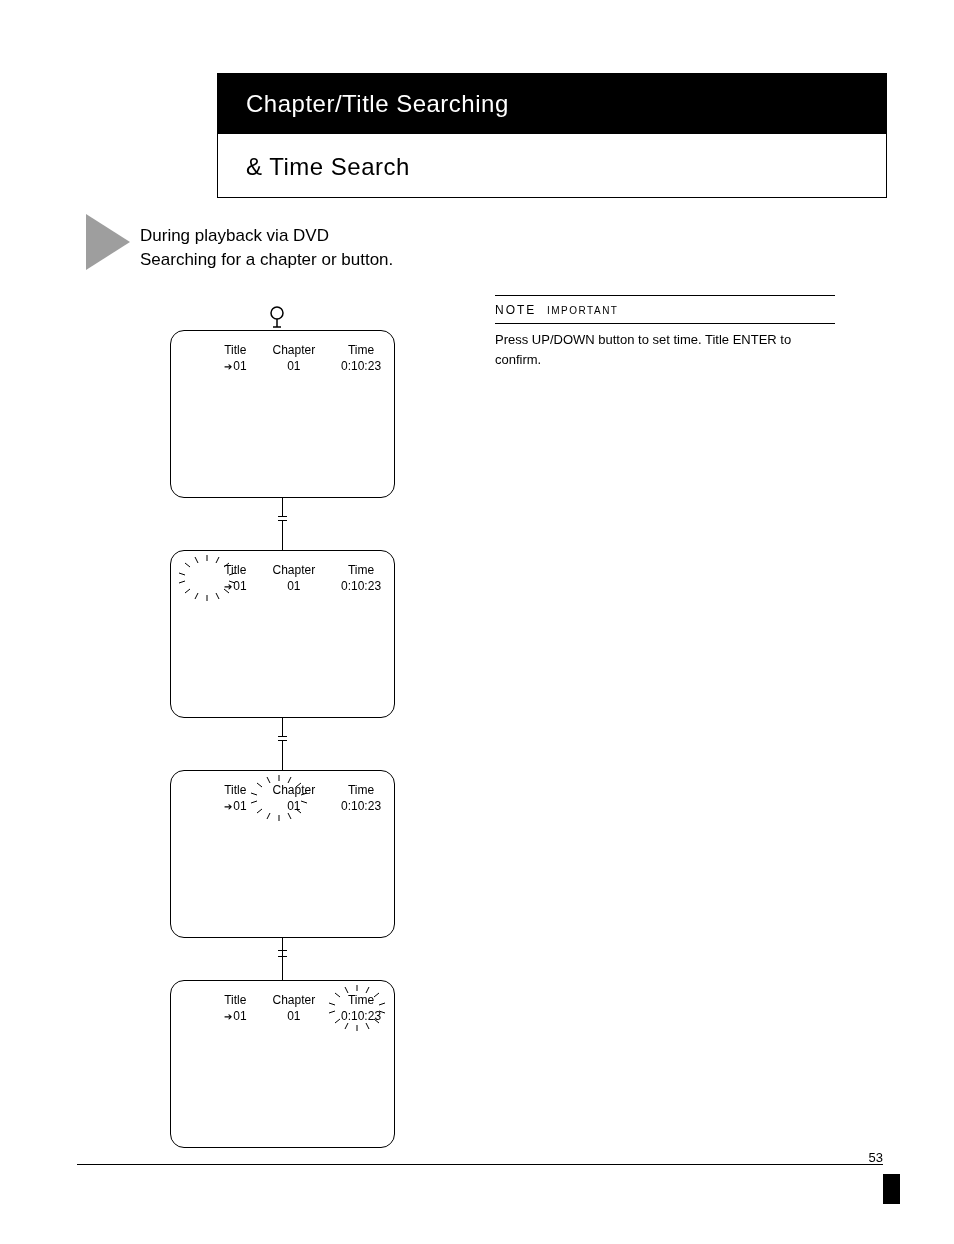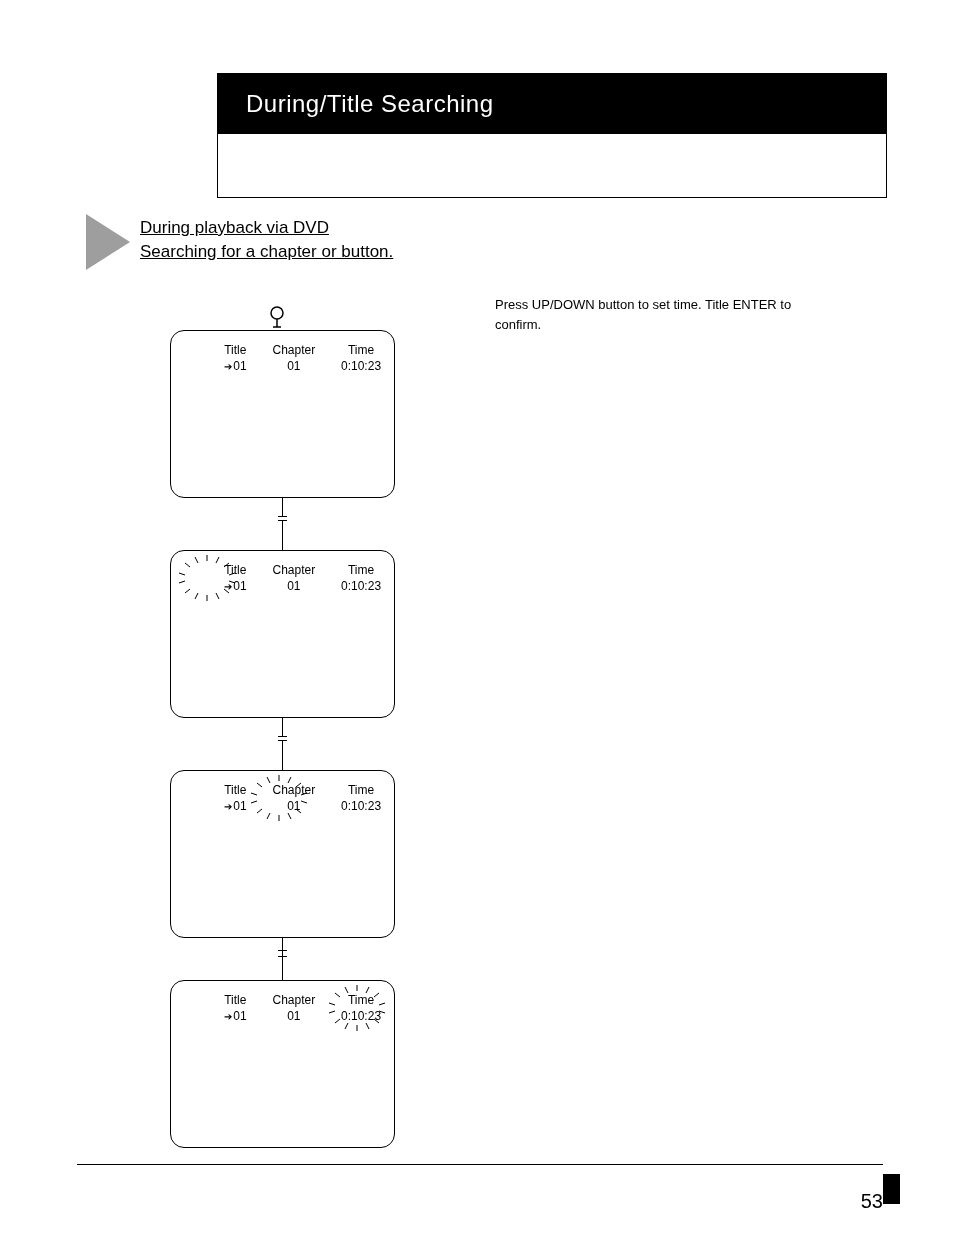--- a/index.html
+++ b/index.html
@@ -3,21 +3,21 @@
 <meta charset="utf-8">
 <style>
   * { box-sizing: border-box; margin: 0; padding: 0; }
   body { width: 954px; height: 1244px; background: #fff; font-family: "Helvetica Neue", Arial, sans-serif; color: #000; position: relative; }
 
   .page-title-band { position: absolute; left: 217px; top: 73px; width: 670px; height: 125px; border: 1px solid #000; }
   .band-black { background: #000; color: #fff; height: 60px; display: flex; align-items: center; padding-left: 28px; font-size: 24px; letter-spacing: 0.5px; }
   .band-white { height: 65px; display: flex; align-items: center; padding-left: 28px; font-size: 24px; letter-spacing: 0.5px; }
 
   .play-triangle { position: absolute; left: 86px; top: 214px; width: 0; height: 0; border-left: 44px solid #9e9e9e; border-top: 28px solid transparent; border-bottom: 28px solid transparent; }
-  .play-text { position: absolute; left: 140px; top: 216px; font-size: 17px; line-height: 1.4; text-decoration: underline; }
+  .play-text { position: absolute; left: 140px; top: 224px; font-size: 17px; line-height: 1.4; }
 
   .right-col { position: absolute; left: 495px; top: 295px; width: 340px; font-size: 15px; line-height: 1.45; }
   .note-head { font-size: 12px; letter-spacing: 2px; text-transform: uppercase; border-top: 1px solid #000; border-bottom: 1px solid #000; padding: 6px 0 4px 0; margin-bottom: 6px; font-weight: 500; }
   .note-head small { font-size: 10px; letter-spacing: 1.5px; font-weight: 400; }
   .note-body { font-size: 13px; line-height: 1.5; }
 
   .screen-figure { position: absolute; width: 225px; }
   .fig-1 { left: 170px; top: 330px; }
   .fig-2 { left: 170px; top: 550px; }
   .fig-3 { left: 170px; top: 770px; }
@@ -31,28 +31,29 @@
   .connector { position: absolute; left: 112px; width: 1px; background: #000; }
   .conn-top { top: -30px; height: 30px; }
   .conn-bot { top: 168px; height: 18px; }
   .tick-t { position: absolute; left: 108px; top: -30px; width: 9px; height: 1px; background:#000; }
   .tick-b { position: absolute; left: 108px; top: 186px; width: 9px; height: 1px; background:#000; }
 
   .starburst { position: absolute; width: 60px; height: 46px; }
   .starburst svg { width: 60px; height: 46px; }
 
   .footer-line { position: absolute; left: 77px; top: 1164px; width: 806px; border-top: 1px solid #000; }
-  .page-num { position: absolute; right: 71px; top: 1190px; font-size: 20px; }
+  .page-num { position: absolute; right: 71px; top: 1150px; font-size: 13px; }
   .black-tab { position: absolute; right: 54px; top: 1174px; width: 17px; height: 30px; background: #000; }
 </style>
 </head>
 <body>
 
 <div class="page-title-band">
-  <div class="band-black">During/Title Searching</div>
+  <div class="band-black">Chapter/Title Searching</div>
+  <div class="band-white">&amp; Time Search</div>
 </div>
 
 <div class="play-triangle"></div>
 <div class="play-text">
   <span>During playback via DVD</span><br>
   <span>Searching for a chapter or button.</span>
 </div>
 
 <div class="screen-figure fig-1">
   <svg class="magnifier" viewBox="0 0 24 24">
@@ -201,18 +202,22 @@
       </div>
       <div class="col">
         <div>Time</div>
         <div>0:10:23</div>
       </div>
     </div>
   </div>
 </div>
 
 <div class="right-col">
+  <div class="note-head">
+    <span>NOTE</span>&nbsp;
+    <small>IMPORTANT</small>
+  </div>
   <div class="note-body">Press UP/DOWN button to set time. Title ENTER to confirm.</div>
 </div>
 
 <div class="footer-line"></div>
 <div class="page-num">53</div>
 <div class="black-tab"></div>
 
 </body></html>

